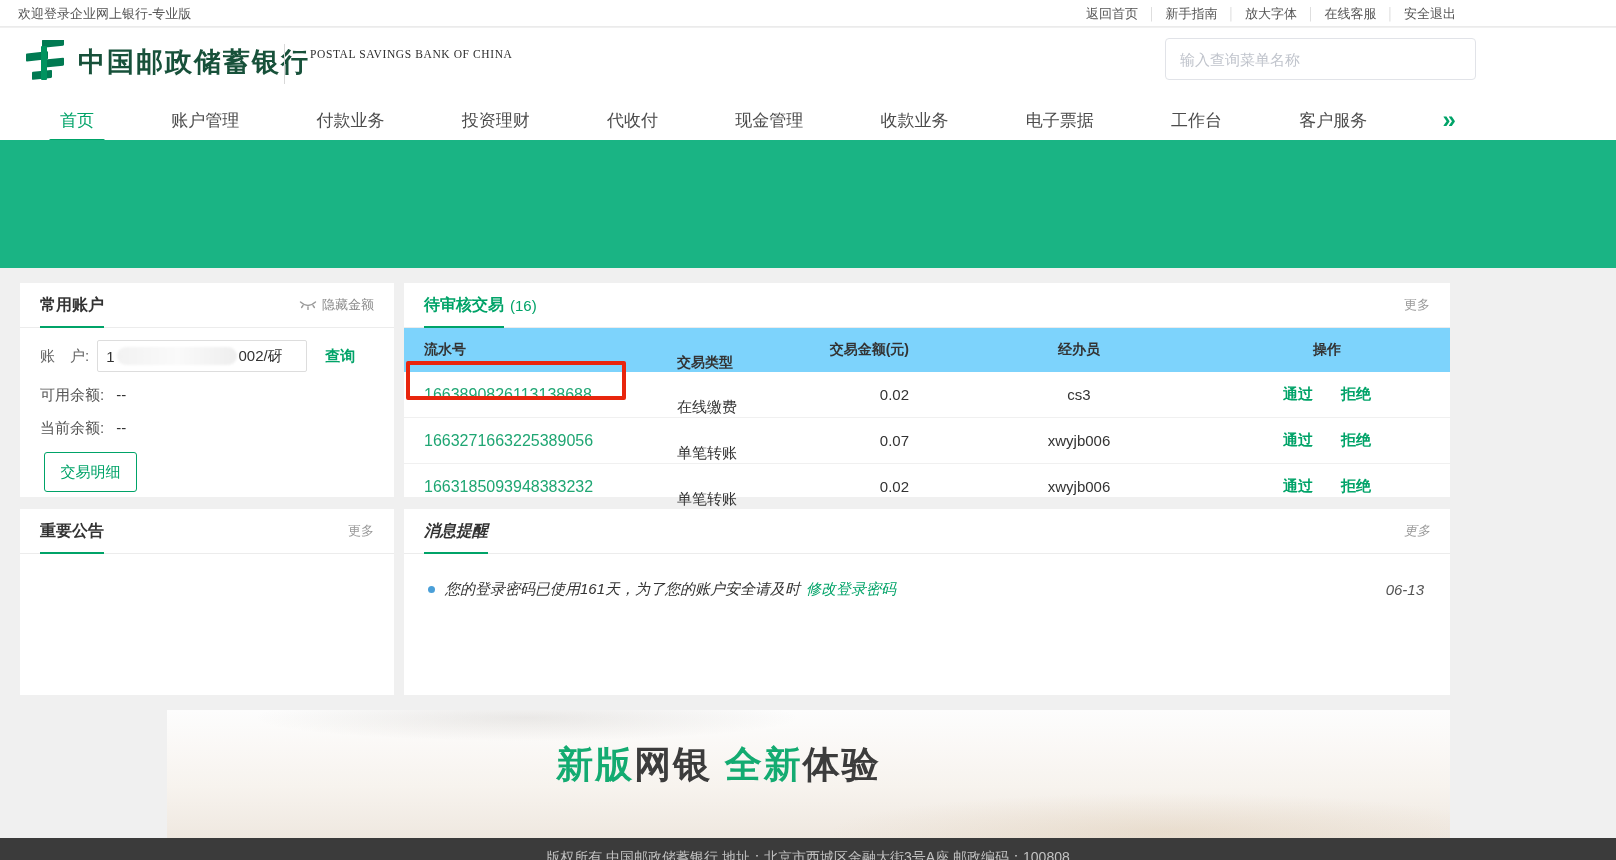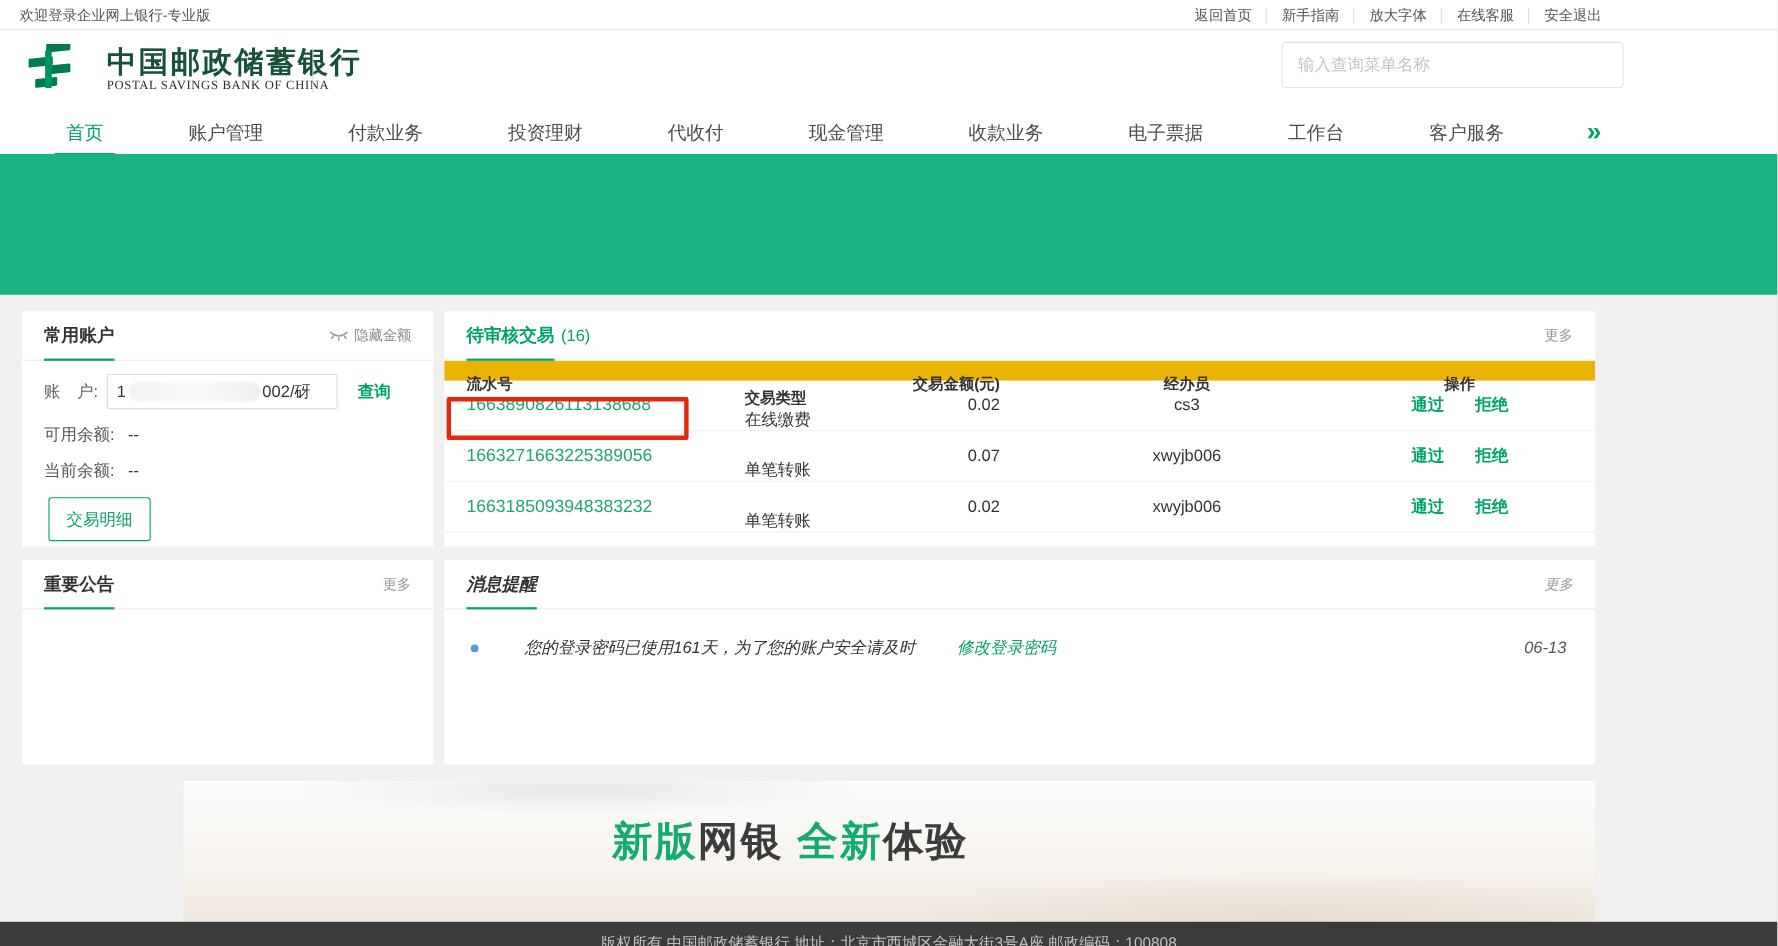--- a/index.html
+++ b/index.html
@@ -11,21 +11,21 @@
   .topbar { position:absolute; left:0; top:0; width:1616px; height:27px; background:#fff; border-bottom:1px solid #ebebeb; }
   .topbar-welcome { position:absolute; left:18px; top:5px; font-size:13px; color:#555; }
   .topbar-links { position:absolute; right:160px; top:5px; display:flex; align-items:center; font-size:13px; color:#555; }
   .topbar-links a { color:#555; text-decoration:none; cursor:pointer; }
   .tl-sep { color:#d9d9d9; margin:0 10px; font-size:12px; }
 
   
   .header { position:absolute; left:0; top:28px; width:1616px; height:72px; background:#fff; }
   .logo-wrap { position:absolute; left:22px; top:12px; display:flex; align-items:center; }
   .logo-icon { width:46px; height:44px; margin-right:10px; }
-  .logo-texts { display:flex; flex-direction:column;margin-left:19px; }
+  .logo-texts { display:flex; flex-direction:row; }
   .logo-cn { font-family:"Liberation Serif","DejaVu Serif",serif; font-weight:bold; font-size:27px; color:#17513a; letter-spacing:2px; line-height:30px; }
   .logo-en { font-family:"Liberation Serif","DejaVu Serif",serif; font-size:11.5px; color:#2c2c2c; letter-spacing:0.6px; margin-top:1px; }
   .logo-divider { width:1px; height:40px; background:#d8d8d8; margin:0 18px 0 16px; }
   .product-name { font-size:22px; color:#3f3f3f; letter-spacing:1px; }
   .menu-search { position:absolute; left:1165px; top:10px; width:311px; height:42px; border:1px solid #e1e3e8; border-radius:4px; background:#fff; font-size:15px; color:#333; padding:0 14px; outline:none; }
   .menu-search::placeholder { color:#c0c4cc; }
 
   
   .nav { position:absolute; left:0; top:100px; width:1616px; height:40px; background:#fff; }
   .nav-inner { position:absolute; left:58px; right:162px; top:0; height:40px; display:flex; justify-content:space-between; align-items:center; }
@@ -69,35 +69,35 @@
   .acct-row { display:flex; align-items:center; padding:12px 20px 0 20px; }
   .acct-label { font-size:15px; color:#666; white-space:pre; }
   .acct-box { position:relative; width:210px; height:32px; border:1px solid #ddd; border-radius:2px; margin-left:8px; display:flex; align-items:center; padding:0 8px; font-size:15px; color:#333; background:#fff; cursor:pointer; }
   .acct-mask { flex:0 0 120px; height:18px; margin:0 2px; border-radius:9px; background:linear-gradient(90deg,#f2f2f2,#fafafa,#eee); filter:blur(1px); }
   .acct-query { margin-left:18px; font-size:15px; color:#00a368; font-weight:bold; cursor:pointer; text-decoration:none; }
   .bal-line { padding:0 20px; margin-top:14px; font-size:15px; color:#555; }
   .bal-line span.v { color:#333; margin-left:8px; }
   .detail-btn { position:absolute; left:24px; top:169px; width:93px; height:40px; border:1px solid #00a368; border-radius:3px; background:#fff; color:#00a368; font-size:15px; cursor:pointer; }
 
   .panel-pending { left:404px; top:283px; width:1046px; height:214px; }
-  .tbl-header { display:grid; grid-template-columns:255px 170px 125px 250px 1fr; height:18px; align-items:center; background:#eab308; font-size:14px; font-weight:bold; color:#333; }
+  .tbl-header { display:grid; grid-template-columns:255px 170px 125px 250px 1fr; height:44px; align-items:center; background:#7dd3fc; font-size:14px; font-weight:bold; color:#333; }
   .tbl-row { display:grid; grid-template-columns:255px 170px 125px 250px 1fr; height:46px; align-items:center; font-size:15px; color:#333; border-bottom:1px solid #f0f0f0; }
   .tbl-row:last-child { border-bottom:none; }
   .c1 { padding-left:20px; text-align:left; }
   .c2 { text-align:left; padding-left:18px;margin-top:25px; }
   .c3 { text-align:right; padding-right:45px; }
   .c4 { text-align:center; }
   .c5 { text-align:center; }
   .serial-link { color:#1fa673; text-decoration:none; cursor:pointer; font-size:16px; }
   .act-link { color:#00a368; text-decoration:none; cursor:pointer; margin:0 12px; font-weight:bold; }
   .red-annotation { position:absolute; left:2px; top:78px; width:220px; height:39px; border:4px solid #e8250d; border-radius:2px; pointer-events:none; }
 
   .panel-notice { left:20px; top:509px; width:374px; height:186px; }
   .panel-message { left:404px; top:509px; width:1046px; height:186px;font-style:italic; }
-  .msg-row { display:flex; align-items:center; padding:0 26px 0 24px; margin-top:26px; font-size:15px; color:#333;gap:32px; }
+  .msg-row { display:flex; align-items:center; padding:0 26px 0 24px; margin-top:26px; font-size:15px; color:#333; }
   .msg-bullet { width:7px; height:7px; border-radius:50%; background:#4a9fd8; margin-right:10px; flex:0 0 auto; }
   .msg-link { color:#00a368; text-decoration:none; cursor:pointer; margin-left:6px; }
   .msg-date { margin-left:auto; color:#555; font-size:15px; }
 
   
   .promo { position:absolute; left:167px; top:710px; width:1283px; height:128px;
     background:
       radial-gradient(ellipse 420px 36px at 28% 6%, rgba(120,110,100,.14), transparent 65%),
       radial-gradient(ellipse 520px 60px at 78% 95%, rgba(205,175,135,.22), transparent 65%),
       linear-gradient(180deg,#fdfdfd 0%,#f7f3ee 60%,#efe8e0 100%);

